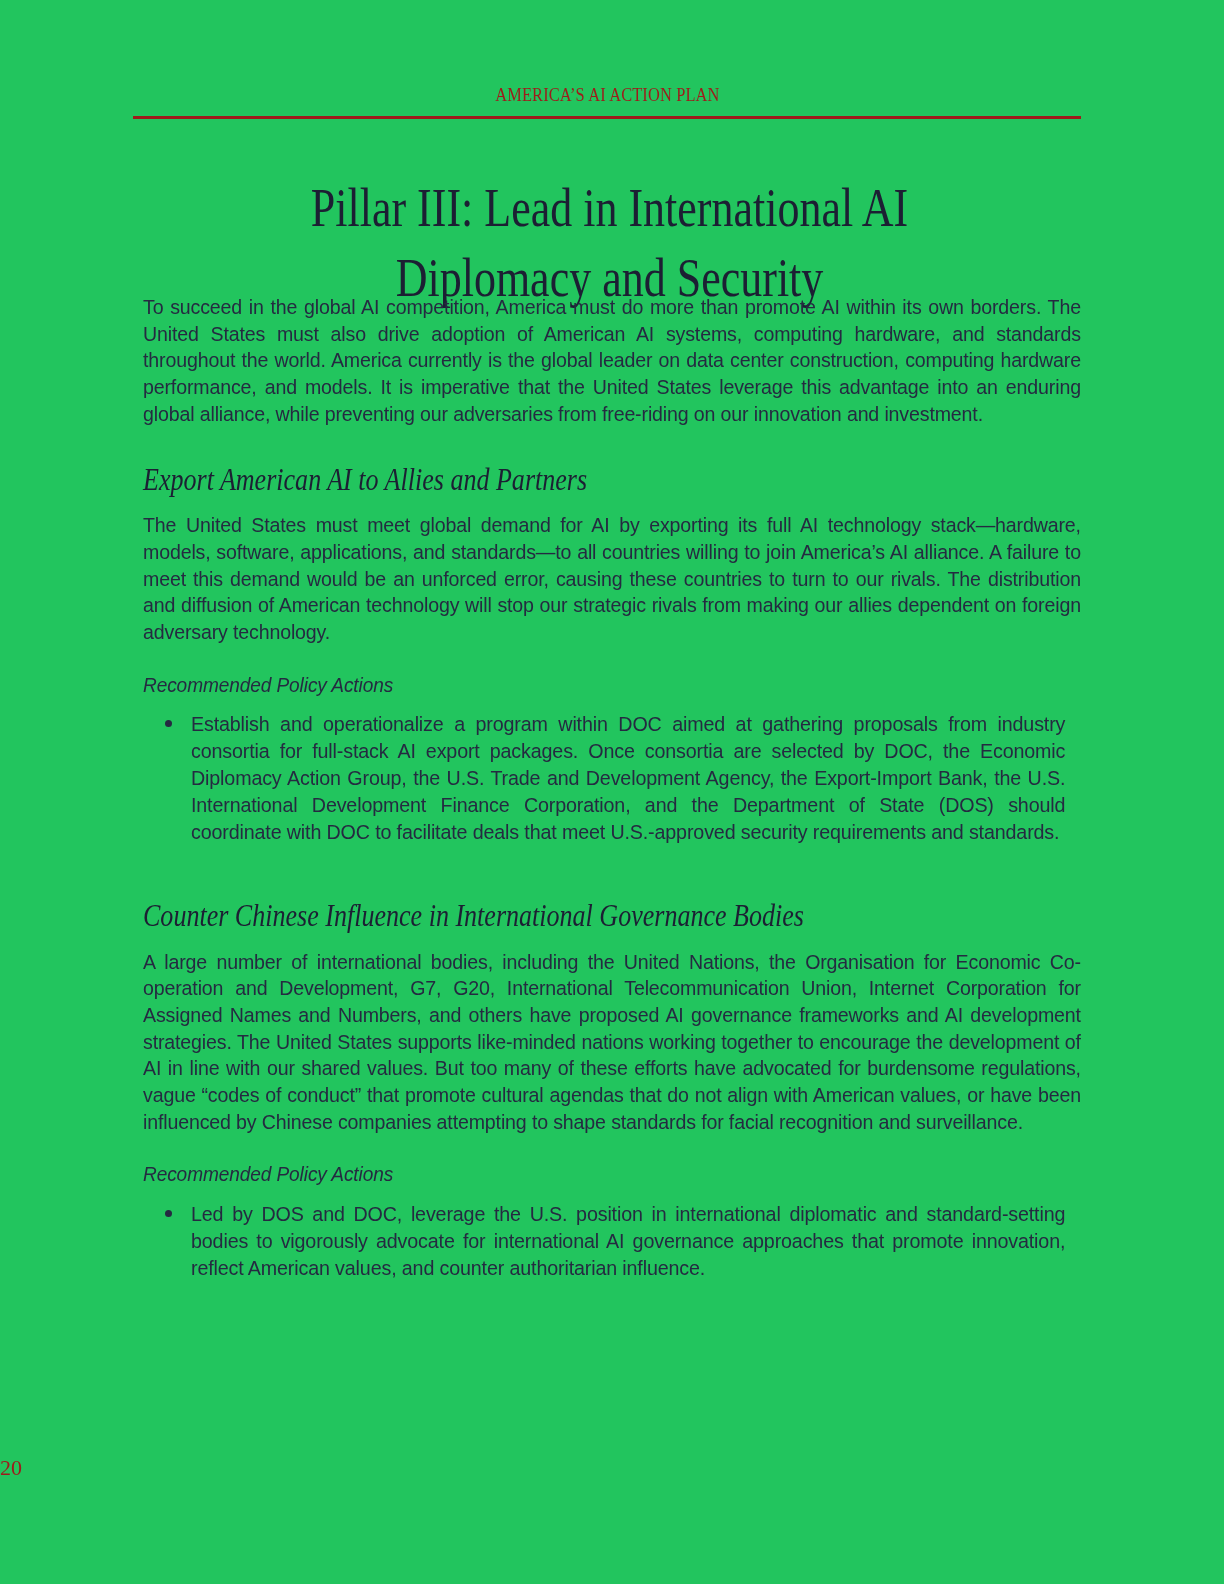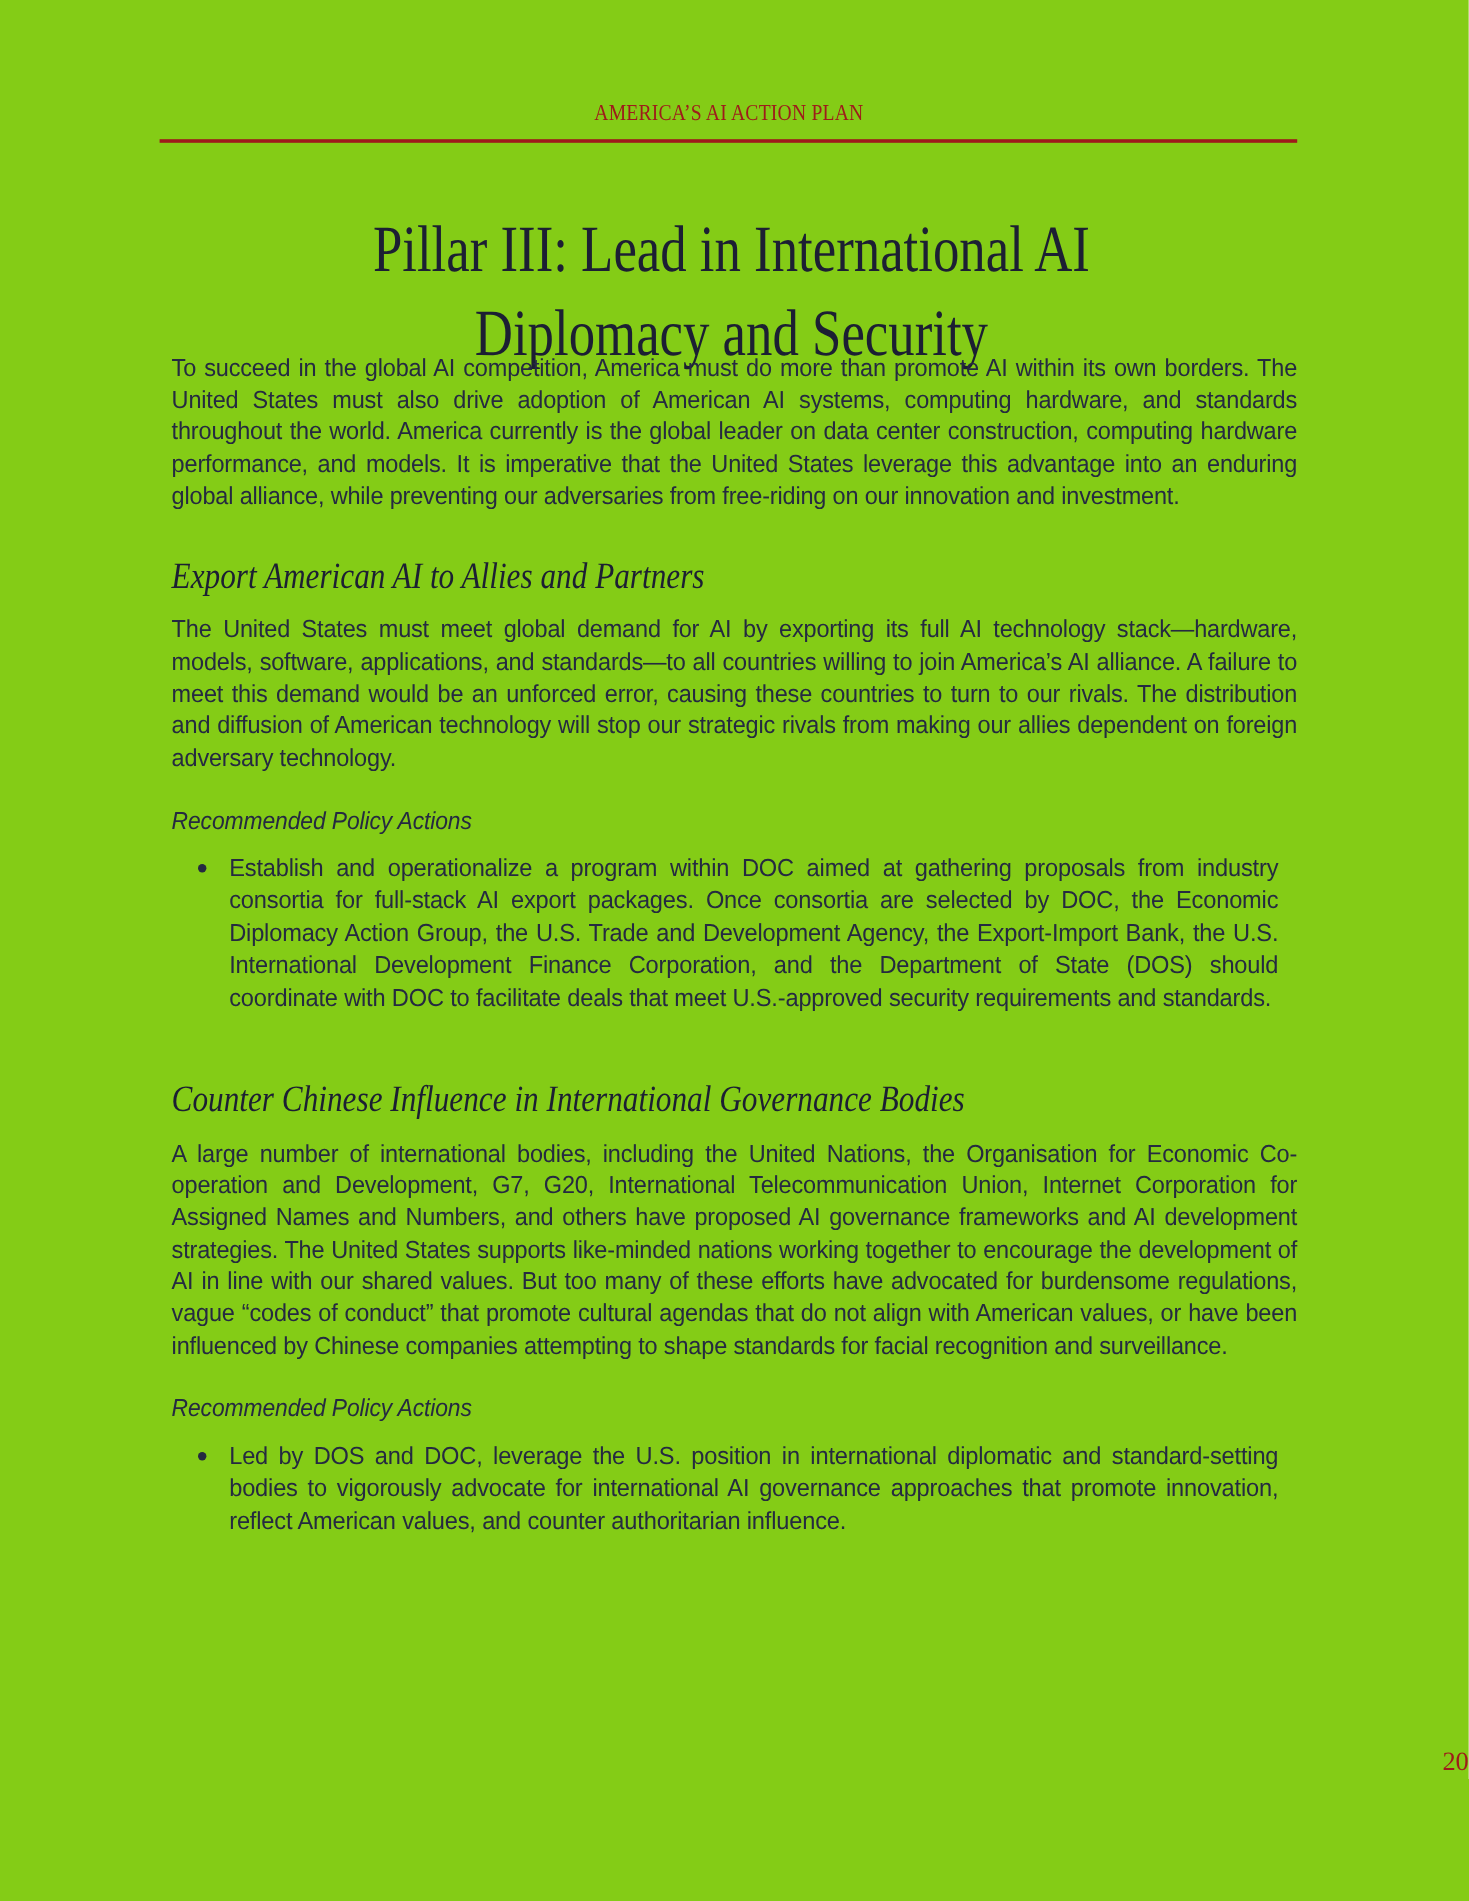--- a/index.html
+++ b/index.html
@@ -7,21 +7,21 @@
     margin: 0;
     padding: 0;
     background: #ffffff;
   }
 
   .page {
     position: relative;
     width: 1224px;
     height: 1584px;
     margin: 0 auto;
-    background: #84cc16;
+    background: #22c55e;
     box-sizing: border-box;
     overflow: hidden;
   }
 
   
   .running-header {
     position: absolute;
     left: 133px;
     right: 143px;
     top: 84px;
@@ -146,21 +146,21 @@
 
   .spacer-sm { height: 8px; }
   .spacer-md { height: 26px; }
 
   
   .page-number {
     position: absolute;
     left: 0;
     right: 0;
     top: 1455px;
-    text-align: right;
+    text-align: left;
     font-family: "Liberation Serif", "DejaVu Serif", serif;
     font-size: 22px;
     color: #9e1b1b;
   }
 </style>
 </head>
 <body>
 
 <div class="page">
 

